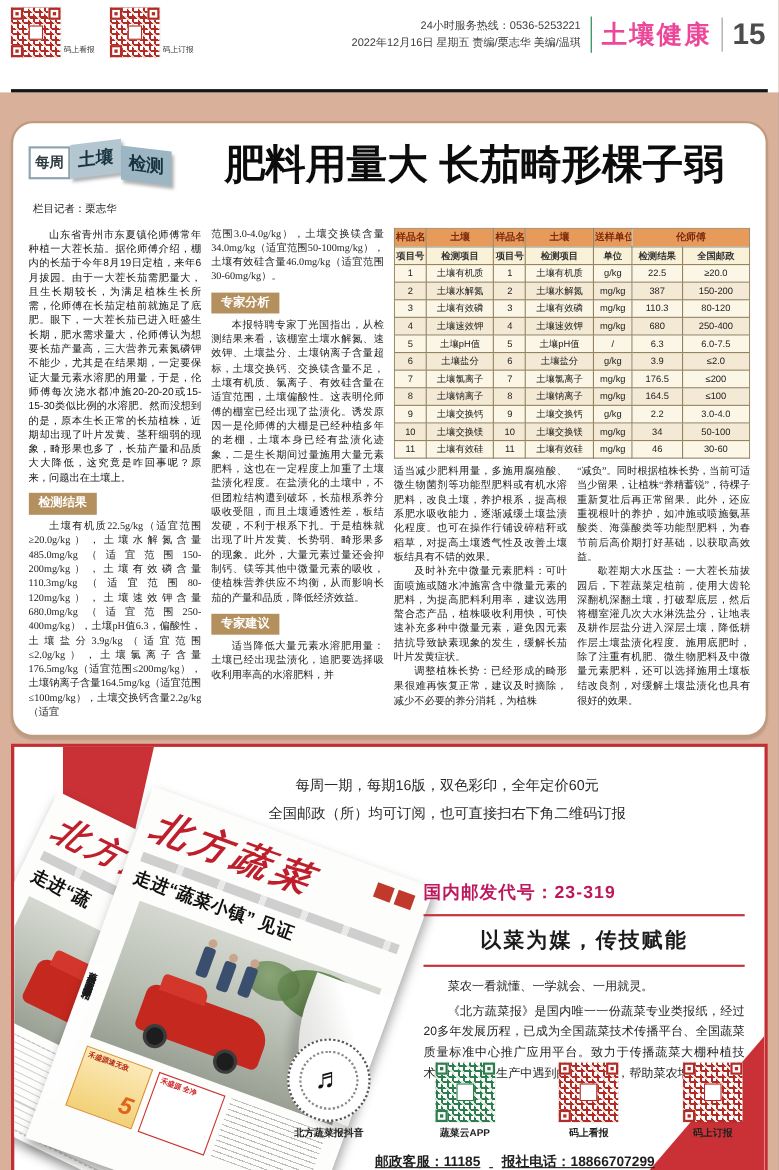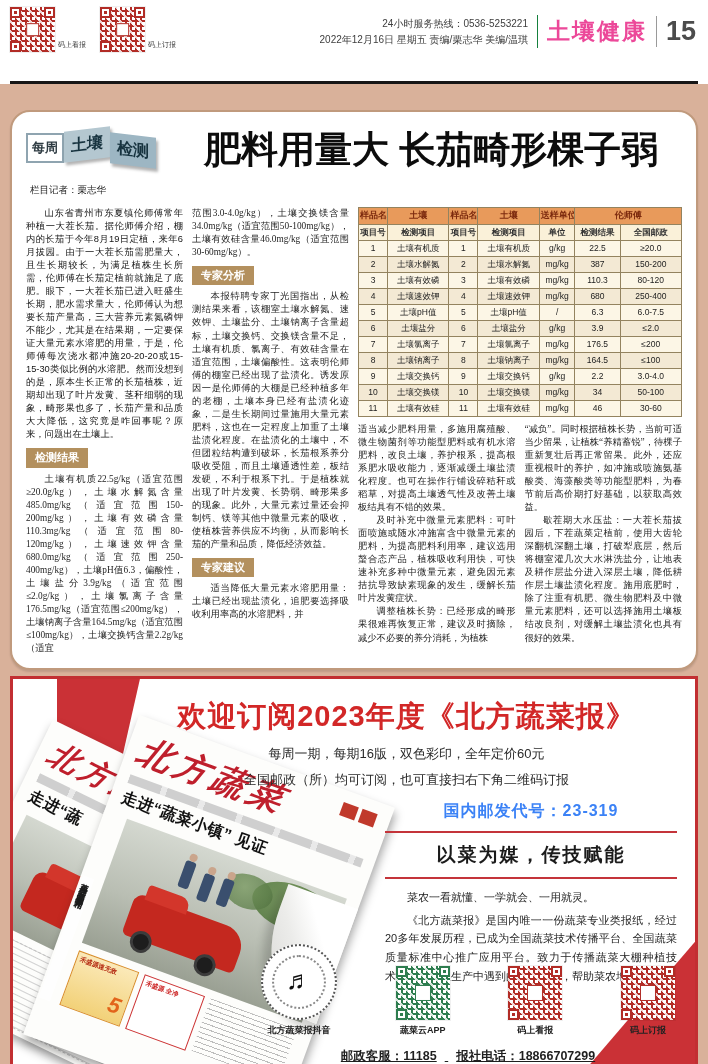--- a/index.html
+++ b/index.html
@@ -66,21 +66,21 @@
   
   .ad { position:relative; margin:6px 10px 0 10px; height:404px; border:3px solid #c22f32; overflow:hidden; }
   .deco { position:absolute; inset:0; pointer-events:none; }
   .deco.w1 { background:#ca3136; clip-path:polygon(0 0, 13% 0, 0 92%); }
   .deco.w2 { background:#ca3136; clip-path:polygon(0 72%, 34% 100%, 0 100%); }
   .deco.w3 { background:#ca3136; clip-path:polygon(100% 66%, 100% 100%, 83% 100%); }
   .ad-top { position:relative; z-index:4; margin-left:105px; text-align:center; padding-top:18px; }
   .ad-title { font-size:29px; font-weight:900; color:#d22727; letter-spacing:1px; }
   .ad-line { font-size:13px; font-weight:normal; color:#2a2a2a; margin-top:8px; }
   .ad-right { position:absolute; z-index:4; left:372px; right:18px; top:122px; }
-  .postal { text-align:center; font-size:16px; font-weight:900; color:#3b82f6; letter-spacing:1px; }
+  .postal { text-align:left; font-size:16px; font-weight:900; color:#be185d; letter-spacing:1px; }
   .redline { height:2px; background:#c4343a; margin:9px 0; }
   .slogan { text-align:center; font-size:19px; font-weight:900; color:#1b1b1b; letter-spacing:2px; }
   .ad-p { font-size:11px; line-height:1.7; color:#252525; text-indent:2em; margin-top:4px; text-align:justify; }
   .qr-row { position:absolute; z-index:4; left:248px; right:20px; bottom:40px; display:flex; justify-content:space-between; align-items:flex-end; }
   .qr-item { display:flex; flex-direction:column; align-items:center; gap:4px; font-size:9px; font-weight:bold; color:#222; }
   .qr-sm { width:54px; height:54px; }
   .douyin { position:relative; width:76px; height:76px; border-radius:50%; border:2px dotted #555; background:#fff; }
   .douyin::before { content:""; position:absolute; inset:9px; border-radius:50%; border:2px dotted #888; }
   .douyin::after { content:"♬"; position:absolute; left:50%; top:50%; transform:translate(-50%,-54%); font-size:26px; color:#111; font-weight:bold; }
   .ad-footer { position:absolute; z-index:4; left:248px; right:20px; bottom:12px; text-align:center; font-size:12.5px; font-weight:bold; color:#1f1f1f;text-decoration:underline; }
@@ -332,21 +332,20 @@
       </div>
     </div>
   </main>
 
   <section class="card ad">
     <div class="deco w1"></div>
     <div class="deco w2"></div>
     <div class="deco w3"></div>
 
     <div class="ad-top">
-      <h2 class="ad-title">欢迎订阅2023年度《北方蔬菜报》</h2>
       <div class="ad-line">每周一期，每期16版，双色彩印，全年定价60元</div>
       <div class="ad-line">全国邮政（所）均可订阅，也可直接扫右下角二维码订报</div>
     </div>
 
     <div class="np np-back">
       <div class="np-mast">北方蔬菜</div>
       <div class="np-subline"></div>
       <div class="np-headline">走进“蔬</div>
       <div class="np-photo">
         <span class="tree"></span>

